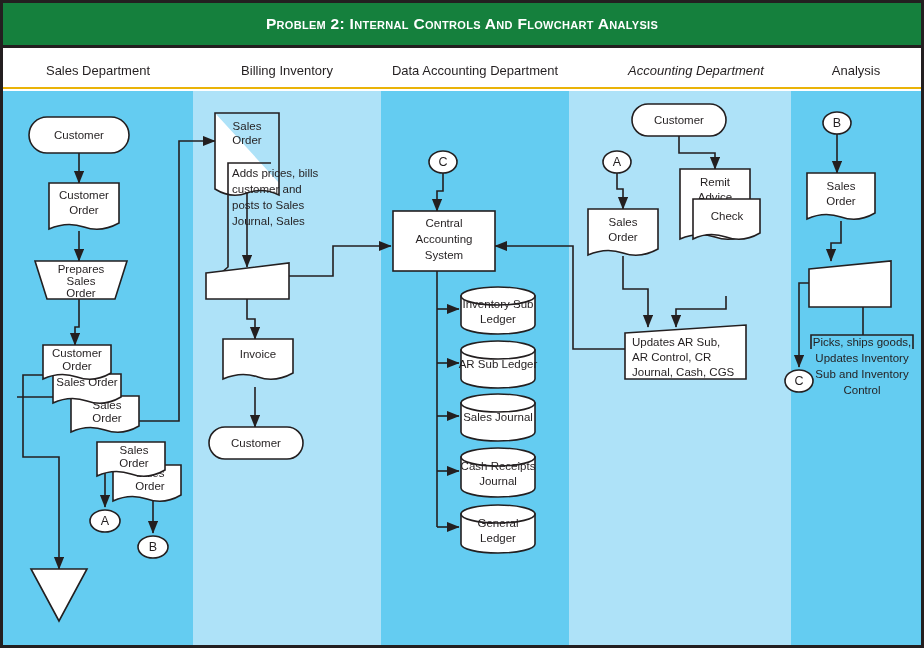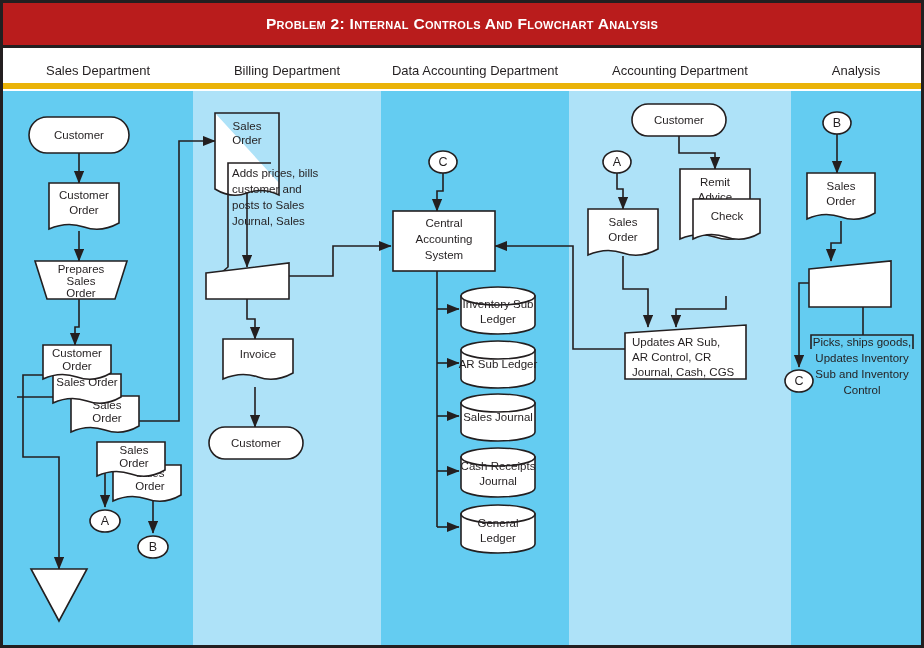--- a/index.html
+++ b/index.html
@@ -1,25 +1,25 @@
 <!DOCTYPE html>
 <html><head>
 <meta charset="utf-8">
 <style>
   html,body{margin:0;padding:0;background:#ffffff;}
   body{font-family:"Liberation Sans", sans-serif;}
   #page{position:relative;width:924px;height:648px;overflow:hidden;background:#fff;
         box-sizing:border-box;border:3px solid #231f20;}
-  #title-bar{position:absolute;left:0;top:0;width:918px;height:45px;background:#b91c1c;
+  #title-bar{position:absolute;left:0;top:0;width:918px;height:45px;background:#15803d;
              display:flex;align-items:center;justify-content:center;box-sizing:border-box;
              border-bottom:3px solid #231f20;}
   #title-text{color:#ffffff;font-size:15.5px;font-weight:bold;letter-spacing:.3px;
               font-variant:small-caps;text-transform:capitalize;white-space:nowrap;}
   #header-row{position:absolute;left:0;top:48px;width:918px;height:38px;background:#ffffff;
-              border-bottom:6px solid #eab308;box-sizing:border-box;}
+              border-bottom:2px solid #eab308;box-sizing:border-box;}
   .hdr{position:absolute;top:0;height:38px;display:flex;align-items:center;justify-content:center;
        font-size:13px;color:#231f20;}
   #lanes{position:absolute;left:0;top:88px;width:918px;height:554px;}
   .lane{position:absolute;top:0;height:554px;}
   #canvas{position:absolute;left:0;top:88px;width:918px;height:554px;}
   svg{position:absolute;left:0;top:0;width:918px;height:554px;overflow:visible;}
   .nd{fill:#ffffff;stroke:#231f20;stroke-width:1.6;}
   .ln{fill:none;stroke:#231f20;stroke-width:1.6;}
   .lbl{font-family:"Liberation Sans",sans-serif;font-size:11.5px;fill:#231f20;
        text-anchor:middle;dominant-baseline:middle;}
@@ -32,23 +32,23 @@
 <body>
 
 <div id="page">
 
   <div id="title-bar">
     <div id="title-text">Problem 2: Internal Controls and Flowchart Analysis</div>
   </div>
 
   <div id="header-row">
     <div class="hdr" style="left:0px;width:190px;">Sales Department</div>
-    <div class="hdr" style="left:190px;width:188px;">Billing Department</div>
+    <div class="hdr" style="left:190px;width:188px;">Billing Inventory</div>
     <div class="hdr" style="left:378px;width:188px;">Data Accounting Department</div>
-    <div class="hdr" style="left:566px;width:222px;">Accounting Department</div>
+    <div class="hdr" style="left:582px;width:222px;font-style:italic;">Accounting Department</div>
     <div class="hdr" style="left:788px;width:130px;">Analysis</div>
   </div>
 
   <div id="lanes">
     <div class="lane" style="left:0px;width:190px;background:#64CCF1;"></div>
     <div class="lane" style="left:190px;width:188px;background:#AEE2F8;"></div>
     <div class="lane" style="left:378px;width:188px;background:#64CCF1;"></div>
     <div class="lane" style="left:566px;width:222px;background:#AEE2F8;"></div>
     <div class="lane" style="left:788px;width:130px;background:#64CCF1;"></div>
   </div>

